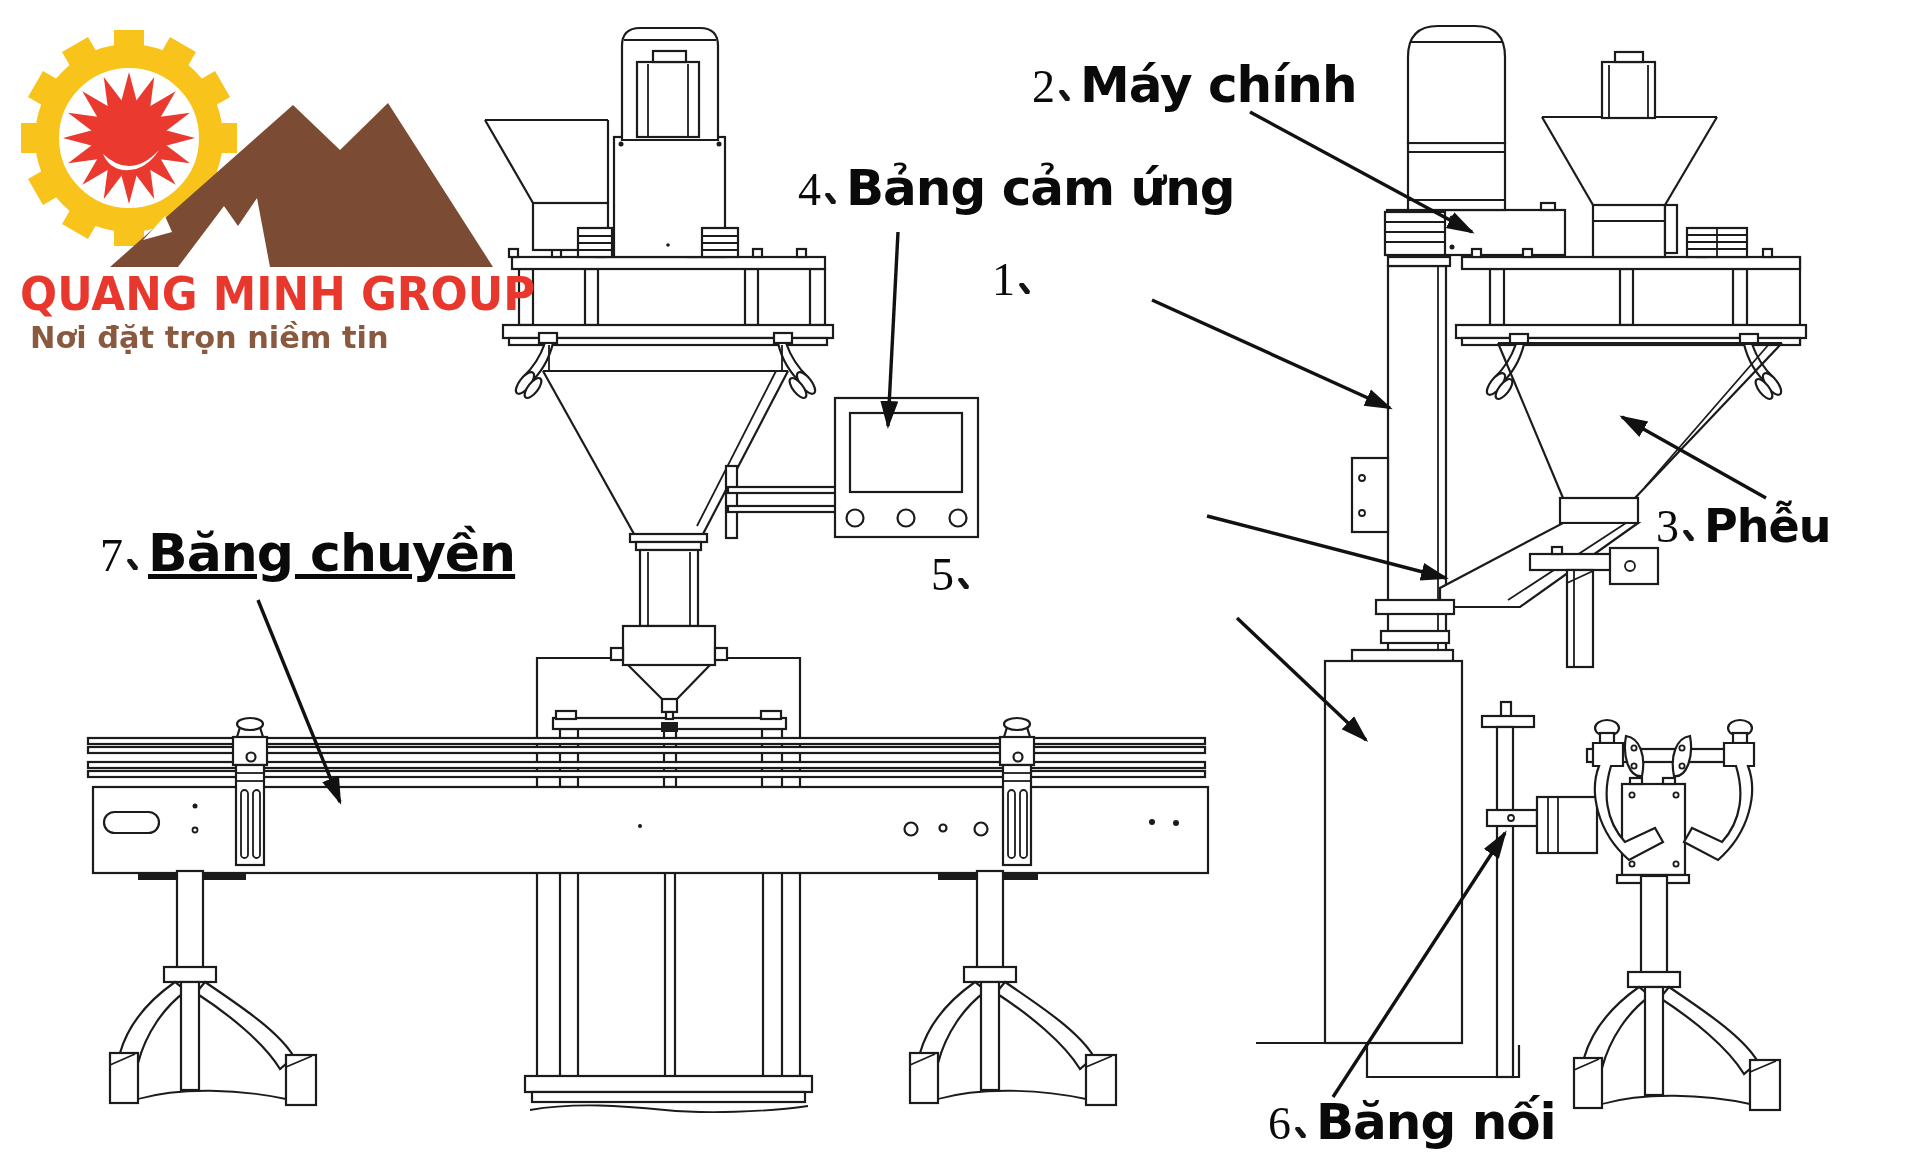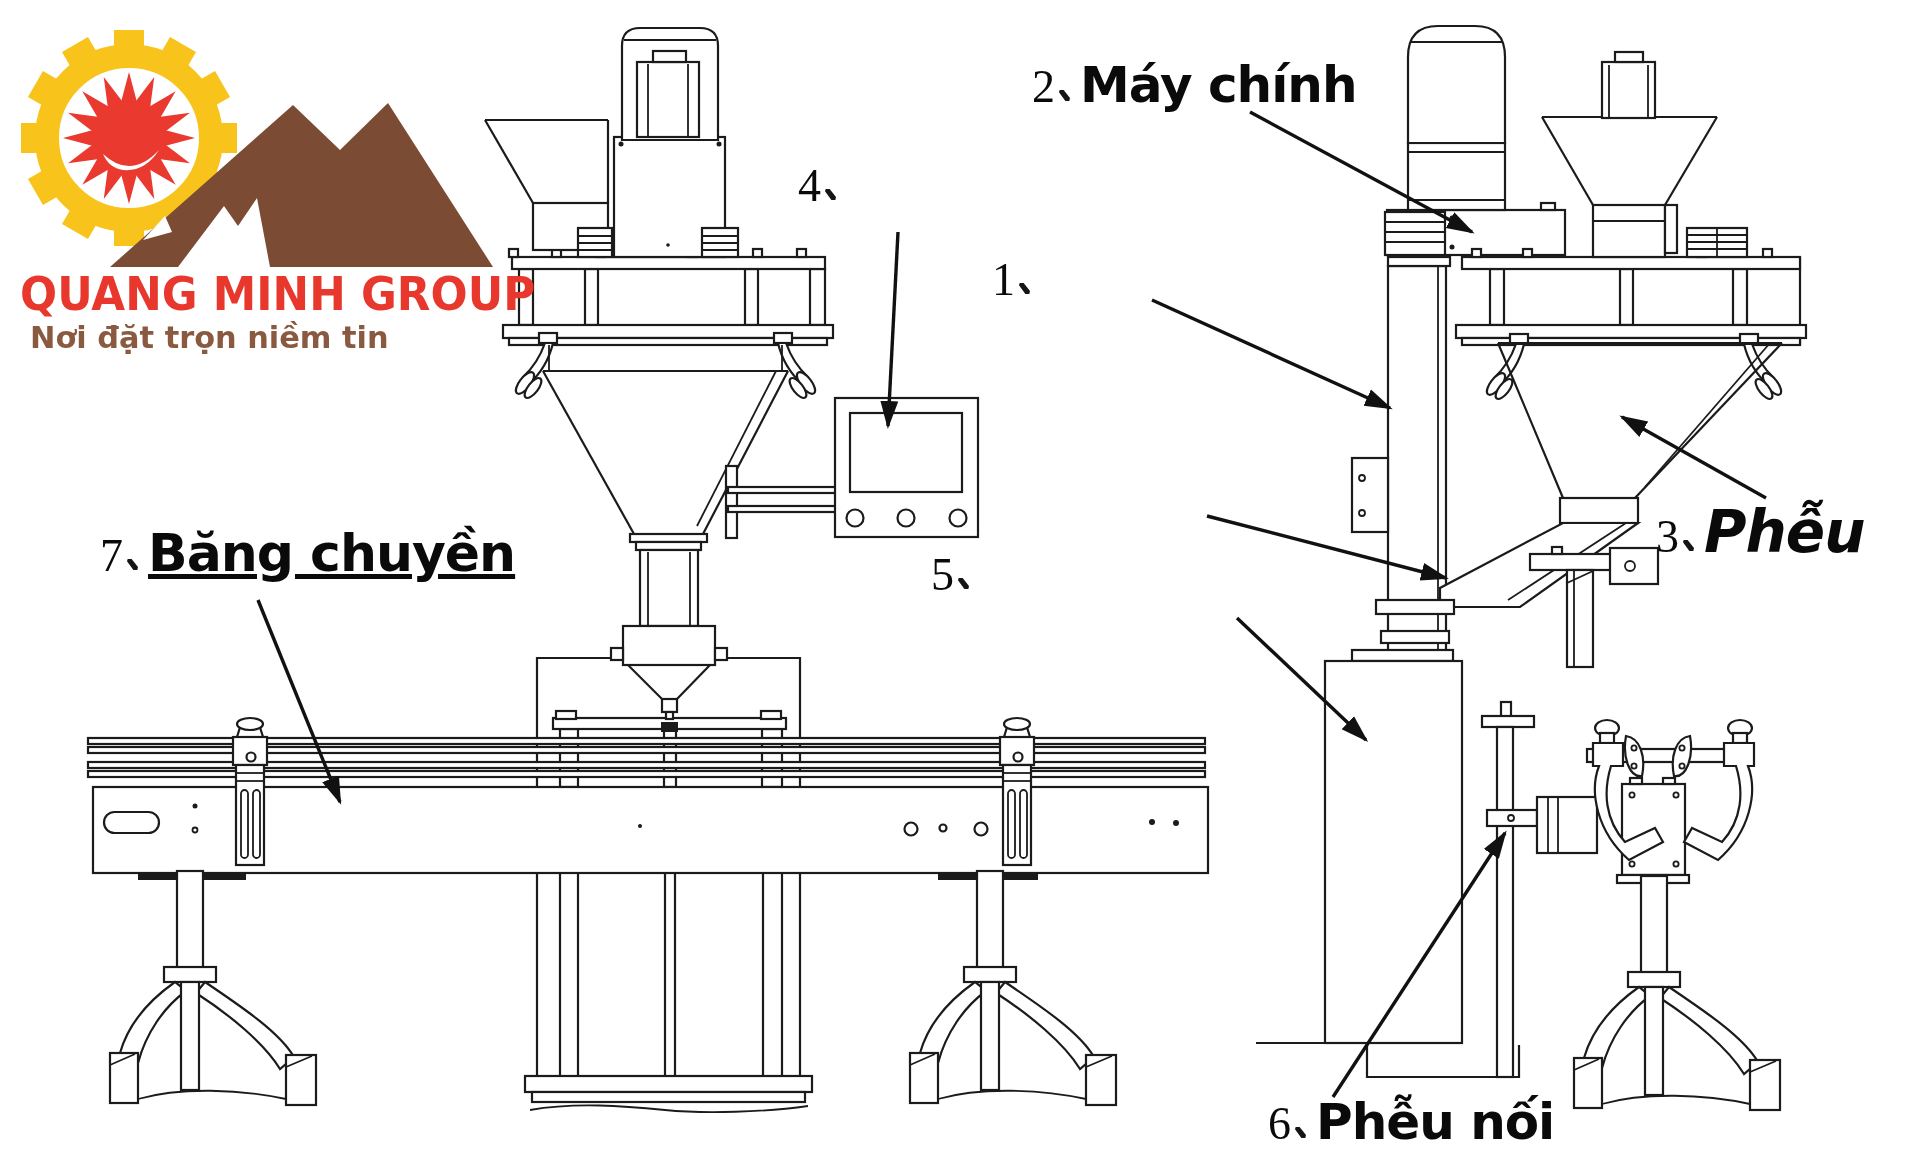--- a/index.html
+++ b/index.html
@@ -14,21 +14,21 @@
   
   .lbl{position:absolute;display:flex;align-items:baseline;white-space:nowrap;color:#0a0a0a;z-index:5;}
   .lbl .num{font-family:"Liberation Serif","DejaVu Serif",serif;font-weight:400;font-size:46px;line-height:1;}
   .lbl .txt{font-family:"DejaVu Sans","Liberation Sans",sans-serif;font-weight:700;font-size:50px;line-height:1;letter-spacing:-1px;}
   .ideo-comma{display:inline-block;width:12px;height:13px;margin:0 9px 0 4px;position:relative;}
   .ideo-comma::before{content:'';position:absolute;left:0;top:1px;width:11px;height:11px;background:#151515;
       clip-path:polygon(6% 0,42% 0,100% 72%,94% 100%,58% 100%,0 20%);}
   #lbl-2{left:1032px;top:60px;}
   #lbl-4{left:798px;top:163px;}
   #lbl-1{left:992px;top:257px;}
-  #lbl-3{left:1656px;top:503px;}  #lbl-3 .txt{font-size:58px;font-style:italic;}
+  #lbl-3{left:1656px;top:503px;}  #lbl-3 .txt{font-size:46px;}
   #lbl-5{left:931px;top:552px;}
   #lbl-7{left:100px;top:527px;}   #lbl-7 .txt{font-size:52px;text-decoration:underline;}
   #lbl-6{left:1268px;top:1097px;}
   
   #logo-title{position:absolute;left:20px;top:270px;font-size:47px;font-weight:800;color:#e8382e;
       letter-spacing:0px;transform:scaleX(.93);transform-origin:left top;white-space:nowrap;line-height:1;}
   #logo-tagline{position:absolute;left:30px;top:320px;font-size:31px;font-weight:700;color:#8a5a40;
       white-space:nowrap;line-height:1.1;transform:scaleX(.98);transform-origin:left top;}
 </style>
 </head>
@@ -419,33 +419,34 @@
 
 <div id="logo-title">QUANG MINH GROUP</div>
 <div id="logo-tagline">Nơi đặt trọn niềm tin</div>
 
 <div class="lbl" id="lbl-2">
   <span class="num">2<i class="ideo-comma"></i></span>
   <span class="txt">Máy chính</span>
 </div>
 <div class="lbl" id="lbl-4">
   <span class="num">4<i class="ideo-comma"></i></span>
+  <span class="txt">Bảng cảm ứng</span>
 </div>
 <div class="lbl" id="lbl-1">
   <span class="num">1<i class="ideo-comma"></i></span>
 </div>
 <div class="lbl" id="lbl-3">
   <span class="num">3<i class="ideo-comma"></i></span>
   <span class="txt">Phễu</span>
 </div>
 <div class="lbl" id="lbl-5">
   <span class="num">5<i class="ideo-comma"></i></span>
 </div>
 <div class="lbl" id="lbl-7">
   <span class="num">7<i class="ideo-comma"></i></span>
   <span class="txt">Băng chuyền</span>
 </div>
 <div class="lbl" id="lbl-6">
   <span class="num">6<i class="ideo-comma"></i></span>
-  <span class="txt">Phễu nối</span>
+  <span class="txt">Băng nối</span>
 </div>
 
 </div>
 
 </body></html>

